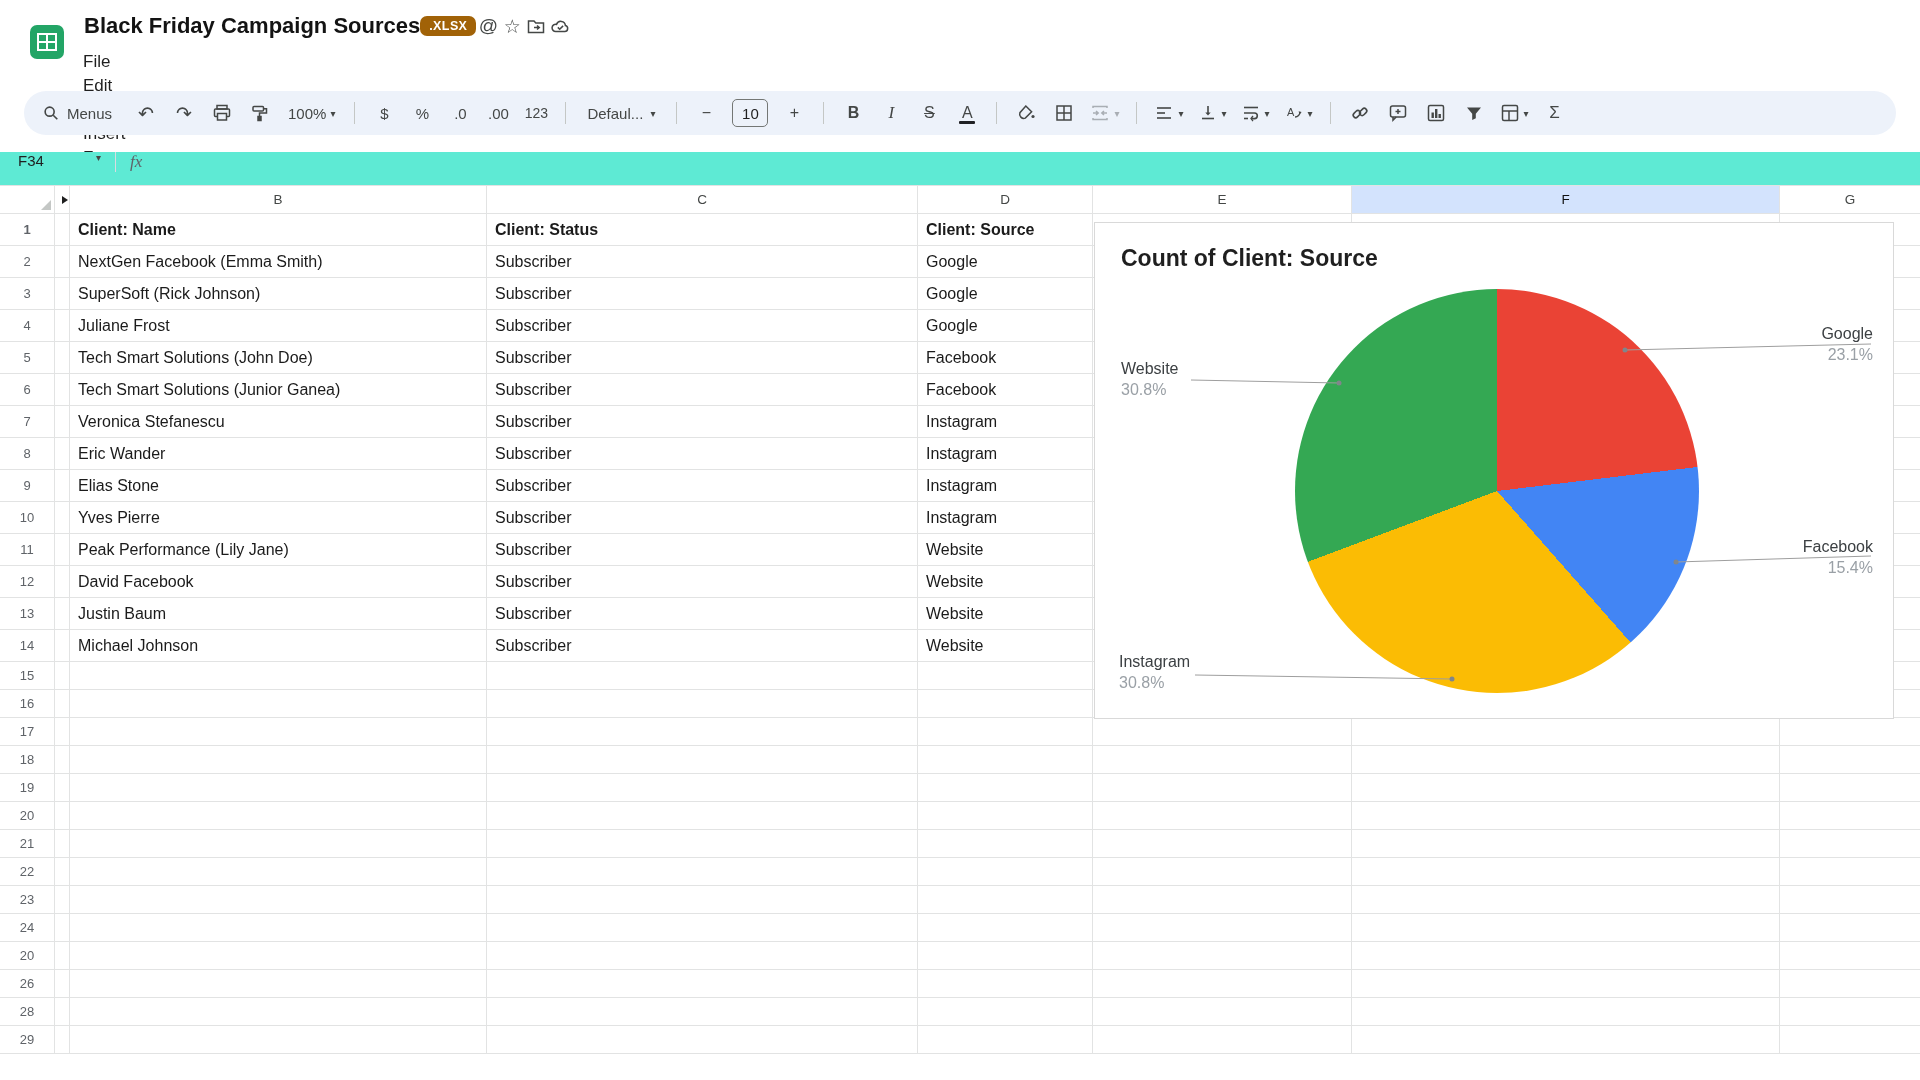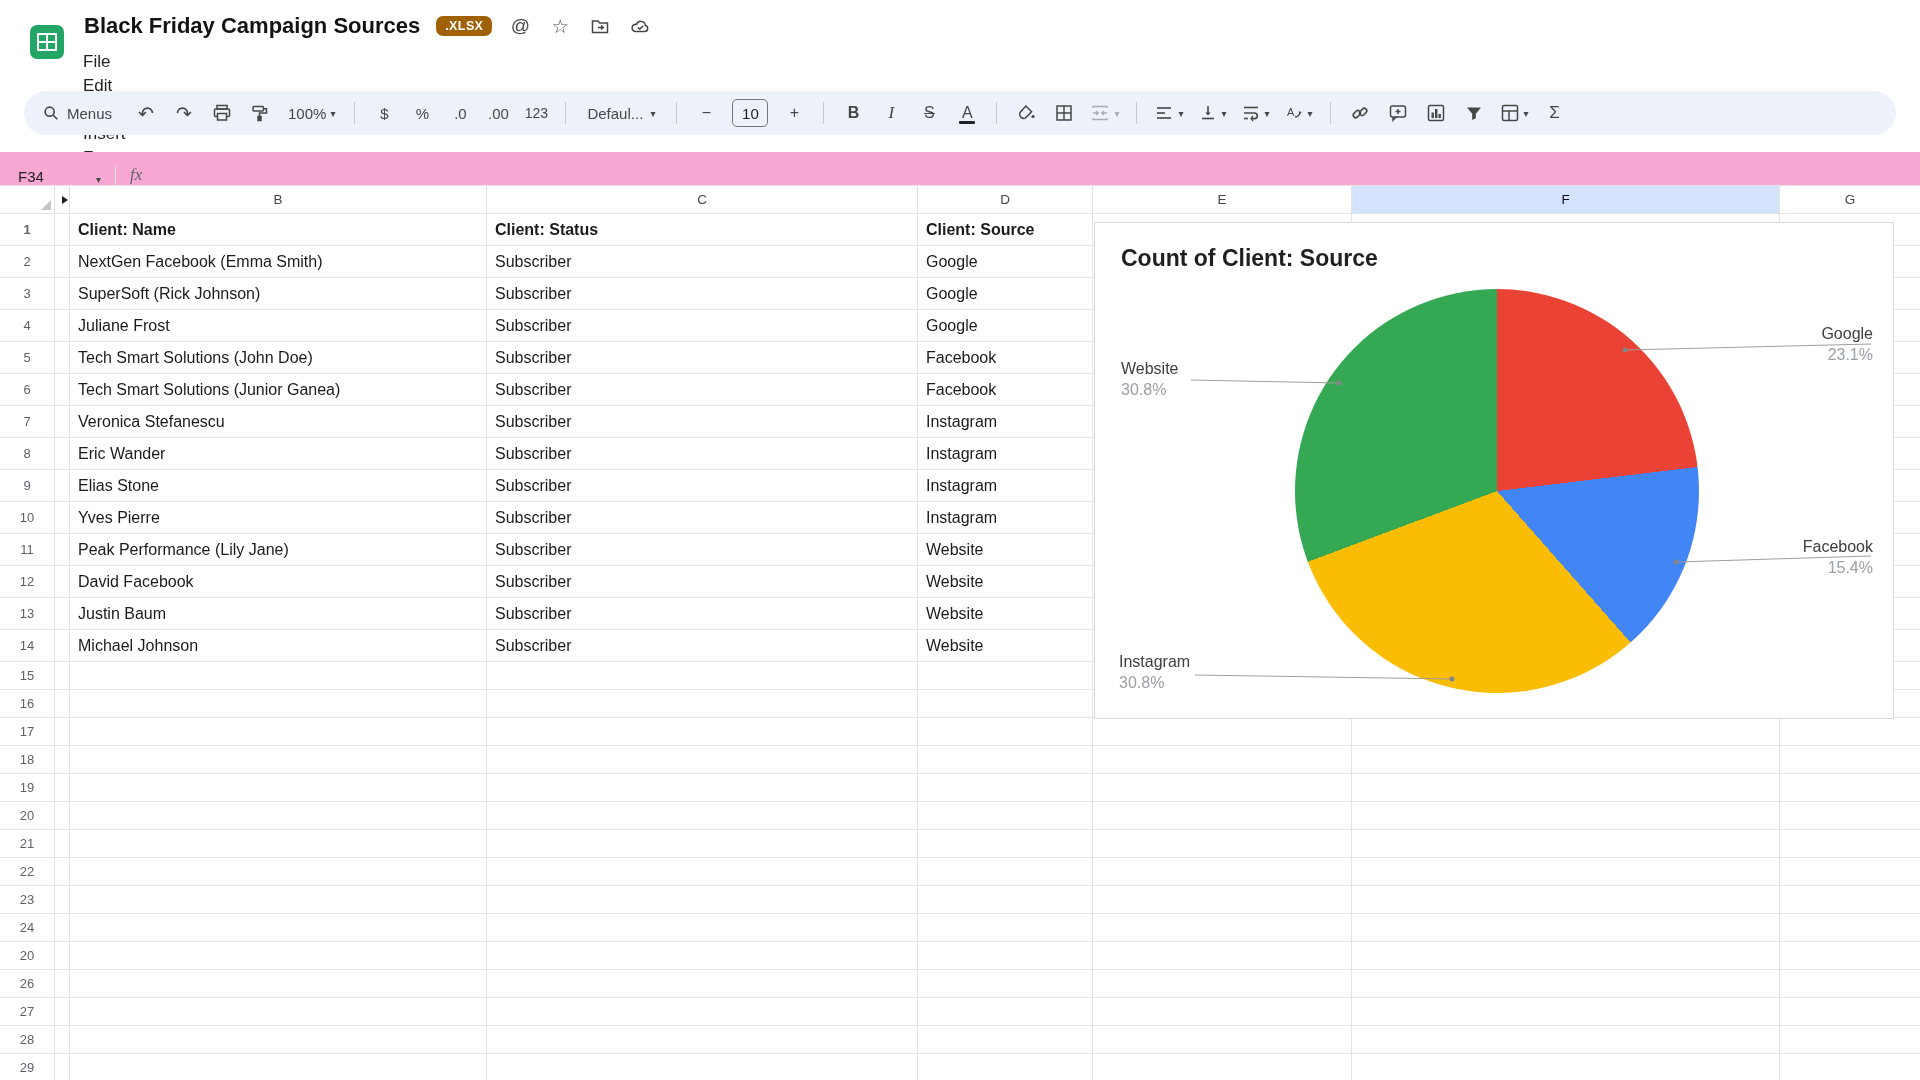--- a/index.html
+++ b/index.html
@@ -1,20 +1,20 @@
 <!DOCTYPE html>
 <html><head>
 <meta charset="utf-8">
 <style>
   html,body{margin:0;padding:0;width:1920px;height:1080px;overflow:hidden;background:#fff;
     font-family:"Liberation Sans",sans-serif;-webkit-font-smoothing:antialiased;}
   
   .topbar{position:absolute;left:0;top:0;width:1920px;height:86px;background:#fff;}
   .logo{position:absolute;left:30px;top:25px;width:34px;height:34px;cursor:pointer;}
-  .title-row{position:absolute;left:84px;top:13px;display:flex;align-items:center;gap:16px;}
+  .title-row{position:absolute;left:84px;top:13px;display:flex;align-items:center;gap:0;}
   .doc-title{font-size:22px;font-weight:600;color:#131313;}
   .badge{background:#a16207;color:#fff;font-size:12.5px;font-weight:700;padding:4px 9px;
     border-radius:7px;letter-spacing:.4px;line-height:1;}
   .hicon{font-size:19px;color:#444746;display:flex;align-items:center;justify-content:center;
     width:24px;height:24px;}
   .menu-row{position:absolute;left:74px;top:50px;display:flex;flex-direction:column;}
   .menu-item{padding:2px 9px;font-size:17px;color:#1f1f1f;border-radius:6px;cursor:pointer;}
   
   .toolbar{position:absolute;left:24px;top:91px;width:1872px;height:44px;background:#edf2fa;
     border-radius:22px;display:flex;align-items:center;padding:0 10px;box-sizing:border-box;gap:6px;}
@@ -30,22 +30,22 @@
     align-items:center;justify-content:center;font-size:15px;color:#1f1f1f;margin:0 4px;cursor:text;}
   .b-bold{font-weight:700;}
   .b-italic{font-style:italic;font-family:"Liberation Serif",serif;font-size:17px;}
   .b-strike{text-decoration:line-through;}
   .b-color{font-weight:500;}
   .colorbar{position:absolute;left:8px;right:8px;bottom:5px;height:3px;background:#202124;border-radius:1px;}
   .disabled{color:#a9aeb4;}
   .disabled .caret{color:#a9aeb4;}
   .ticon{width:20px;height:20px;display:block;}
   
-  .formula-bar{position:absolute;top:152px;left:0;width:1920px;height:34px;background:#f9a8d4;
-    display:flex;align-items:flex-end;border-bottom:1px solid #e2e3e3;box-sizing:border-box;}
+  .formula-bar{position:absolute;top:152px;left:0;width:1920px;height:34px;background:#5eead4;
+    display:flex;align-items:flex-start;border-bottom:1px solid #e2e3e3;box-sizing:border-box;}
   .cellref{margin-left:18px;font-size:15px;color:#1f1f1f;width:78px;}
   .nb-caret{font-size:10px;color:#444746;cursor:pointer;}
   .fsep{width:1px;height:20px;background:#dadce0;margin:0 14px;}
   .fx{font-style:italic;font-family:"Liberation Serif",serif;color:#5f6368;font-size:17px;}
   .formula-input{flex:1;border:none;outline:none;background:transparent;font-size:15px;margin-left:12px;}
   
   .grid{position:absolute;top:186px;left:0;width:1920px;bottom:0;overflow:hidden;background:#fff;}
   .row{display:flex;border-bottom:1px solid #e2e3e3;box-sizing:border-box;}
   .head{height:28px;background:#fff;}
   .h-data{height:32px;}
@@ -571,30 +571,20 @@
     <div class="cell gutter">26</div>
     <div class="cell ca"></div>
     <div class="cell cb"></div>
     <div class="cell cc"></div>
     <div class="cell cd"></div>
     <div class="cell ce"></div>
     <div class="cell cf"></div>
     <div class="cell cg"></div>
   </div>
 
-  <div class="row h-empty">
-    <div class="cell gutter">27</div>
-    <div class="cell ca"></div>
-    <div class="cell cb"></div>
-    <div class="cell cc"></div>
-    <div class="cell cd"></div>
-    <div class="cell ce"></div>
-    <div class="cell cf"></div>
-    <div class="cell cg"></div>
-  </div>
 
   <div class="row h-empty">
     <div class="cell gutter">28</div>
     <div class="cell ca"></div>
     <div class="cell cb"></div>
     <div class="cell cc"></div>
     <div class="cell cd"></div>
     <div class="cell ce"></div>
     <div class="cell cf"></div>
     <div class="cell cg"></div>

